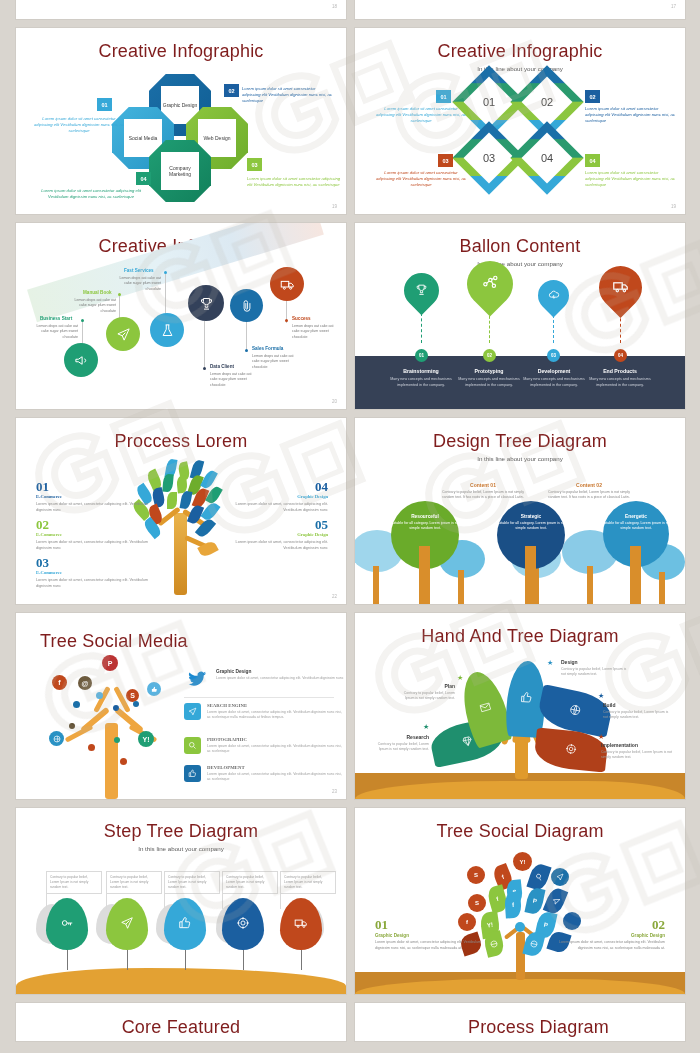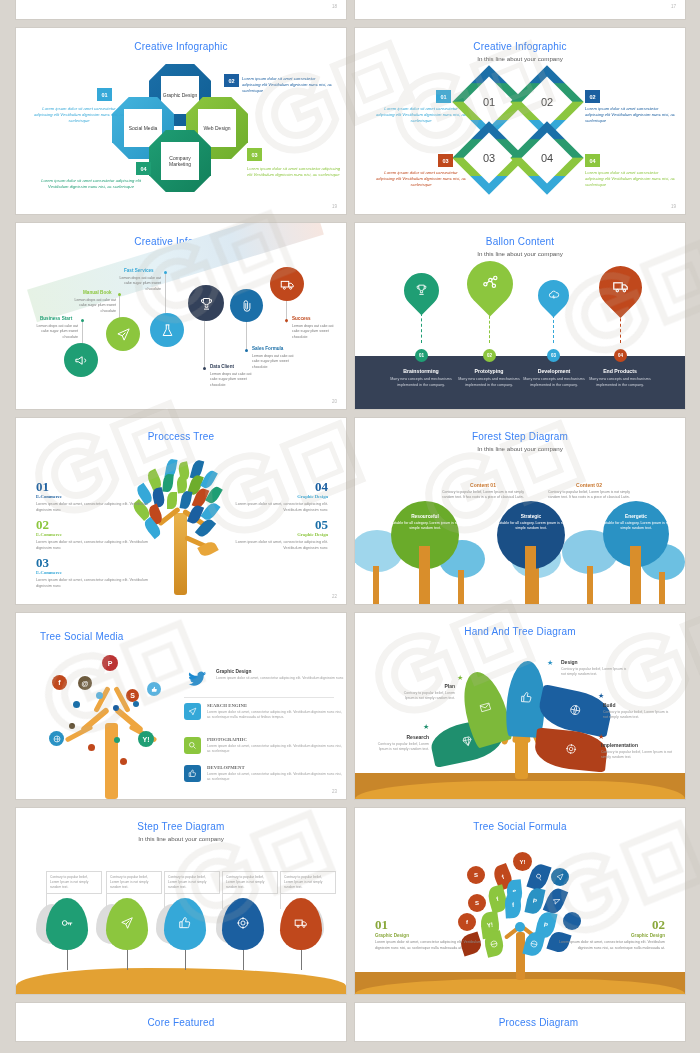--- a/index.html
+++ b/index.html
@@ -21,22 +21,22 @@
     width: 330px; height: 186px;
     background: #ffffff;
     overflow: hidden;
     flex: 0 0 330px;
     box-shadow: 0 0 0 1px rgba(0,0,0,0.04);
   }
   .slide.partial-top { height: 19px; }
   .slide.partial-bot { height: 38px; }
 
   .s-title {
-    text-align: center; color: #3b82f6;
-    font-size: 10px; font-weight: 400; letter-spacing: .2px;
+    text-align: center; color: #7f1d1d;
+    font-size: 18px; font-weight: 400; letter-spacing: .2px;
     margin-top: 13px;
   }
   .s-sub {
     text-align: center; color: #5a5a5a; font-size: 6.2px; margin-top: 3px;
   }
   .pgnum {
     position: absolute; right: 9px; bottom: 5px;
     font-size: 4.5px; color: #b8b8b8;
   }
   .pgnum.tr { top: 4px; bottom: auto; }
@@ -411,21 +411,21 @@
           <div class="h">End Products</div>
           <div class="p">Many new concepts and mechanisms implemented in the company.</div>
         </div>
       </div>
     </div>
   </div>
 
   <div class="row">
 
     <div class="slide">
-      <div class="s-title">Proccess Tree</div>
+      <div class="s-title">Proccess Lorem</div>
 
       <div style="position:absolute;inset:0;">
 
         <div style="position:absolute;left:158px;top:95px;width:13px;height:82px;background:linear-gradient(180deg,#eab34b,#cf8a21);border-radius:3px;"></div>
         <div style="position:absolute;left:140px;top:96px;width:26px;height:5px;background:#e09a2c;transform:rotate(-38deg);border-radius:3px;"></div>
         <div style="position:absolute;left:165px;top:98px;width:28px;height:5px;background:#e09a2c;transform:rotate(34deg);border-radius:3px;"></div>
         <div style="position:absolute;left:168px;top:122px;width:26px;height:5px;background:#e09a2c;transform:rotate(24deg);border-radius:3px;"></div>
 
         <div class="leaf" style="left:150px;top:41px;width:10px;height:19px;background:#35a8d8;transform:rotate(10deg);"></div>
         <div class="leaf" style="left:163px;top:44px;width:10px;height:18px;background:#8cc63e;transform:rotate(-12deg);"></div>
@@ -473,21 +473,21 @@
         <div class="pt-col" style="left:200px;top:100px;text-align:right;width:112px;">
           <div class="pt-num" style="color:#1b6fa8;">05</div>
           <div class="pt-h" style="color:#8cc63e;">Graphic Design</div>
           <div>Lorem ipsum dolor sit amet, consectetur adipiscing elit. Vestibulum dignissim nunc</div>
         </div>
       </div>
       <div class="pgnum">22</div>
     </div>
 
     <div class="slide">
-      <div class="s-title">Forest Step Diagram</div>
+      <div class="s-title">Design Tree Diagram</div>
       <div class="s-sub">In this line about your company</div>
 
       <div style="position:absolute;inset:0;overflow:hidden;">
 
         <div class="fcircle" style="left:-4px;top:112px;width:52px;height:42px;background:#9fd6ec;"></div>
         <div class="fcircle" style="left:84px;top:122px;width:46px;height:38px;background:#6cc0e2;"></div>
         <div class="fcircle" style="left:156px;top:120px;width:50px;height:40px;background:#9fd6ec;"></div>
         <div class="fcircle" style="left:207px;top:112px;width:56px;height:44px;background:#8acbe7;"></div>
         <div class="fcircle" style="left:286px;top:126px;width:44px;height:36px;background:#6cc0e2;"></div>
         <div class="trunk" style="left:18px;top:148px;width:6px;height:38px;"></div>
@@ -765,21 +765,21 @@
                 <rect x="2" y="7" width="12" height="9"></rect>
                 <path d="M14 10h4l3 3v3h-7z"></path>
                 <circle cx="7" cy="18" r="1.6"></circle>
                 <circle cx="17" cy="18" r="1.6"></circle>
               </svg></span>
         </div>
       </div>
     </div>
 
     <div class="slide">
-      <div class="s-title">Tree Social Formula</div>
+      <div class="s-title">Tree Social Diagram</div>
 
       <div style="position:absolute;inset:0;overflow:hidden;">
 
         <div style="position:absolute;left:0;right:0;bottom:0;height:22px;background:#c8862a;"></div>
         <div style="position:absolute;left:0;right:0;bottom:0;height:15px;background:#e3a133;border-radius:55% 45% 0 0 / 18px 18px 0 0;"></div>
 
         <div style="position:absolute;left:161px;top:124px;width:9px;height:48px;background:#d98e2b;border-radius:3px;"></div>
         <div style="position:absolute;left:148px;top:122px;width:20px;height:4px;background:#d98e2b;transform:rotate(-38deg);border-radius:3px;"></div>
         <div style="position:absolute;left:164px;top:122px;width:20px;height:4px;background:#d98e2b;transform:rotate(38deg);border-radius:3px;"></div>
         <div style="position:absolute;left:160px;top:114px;width:10px;height:10px;border-radius:50%;background:#35a8d8;"></div>

